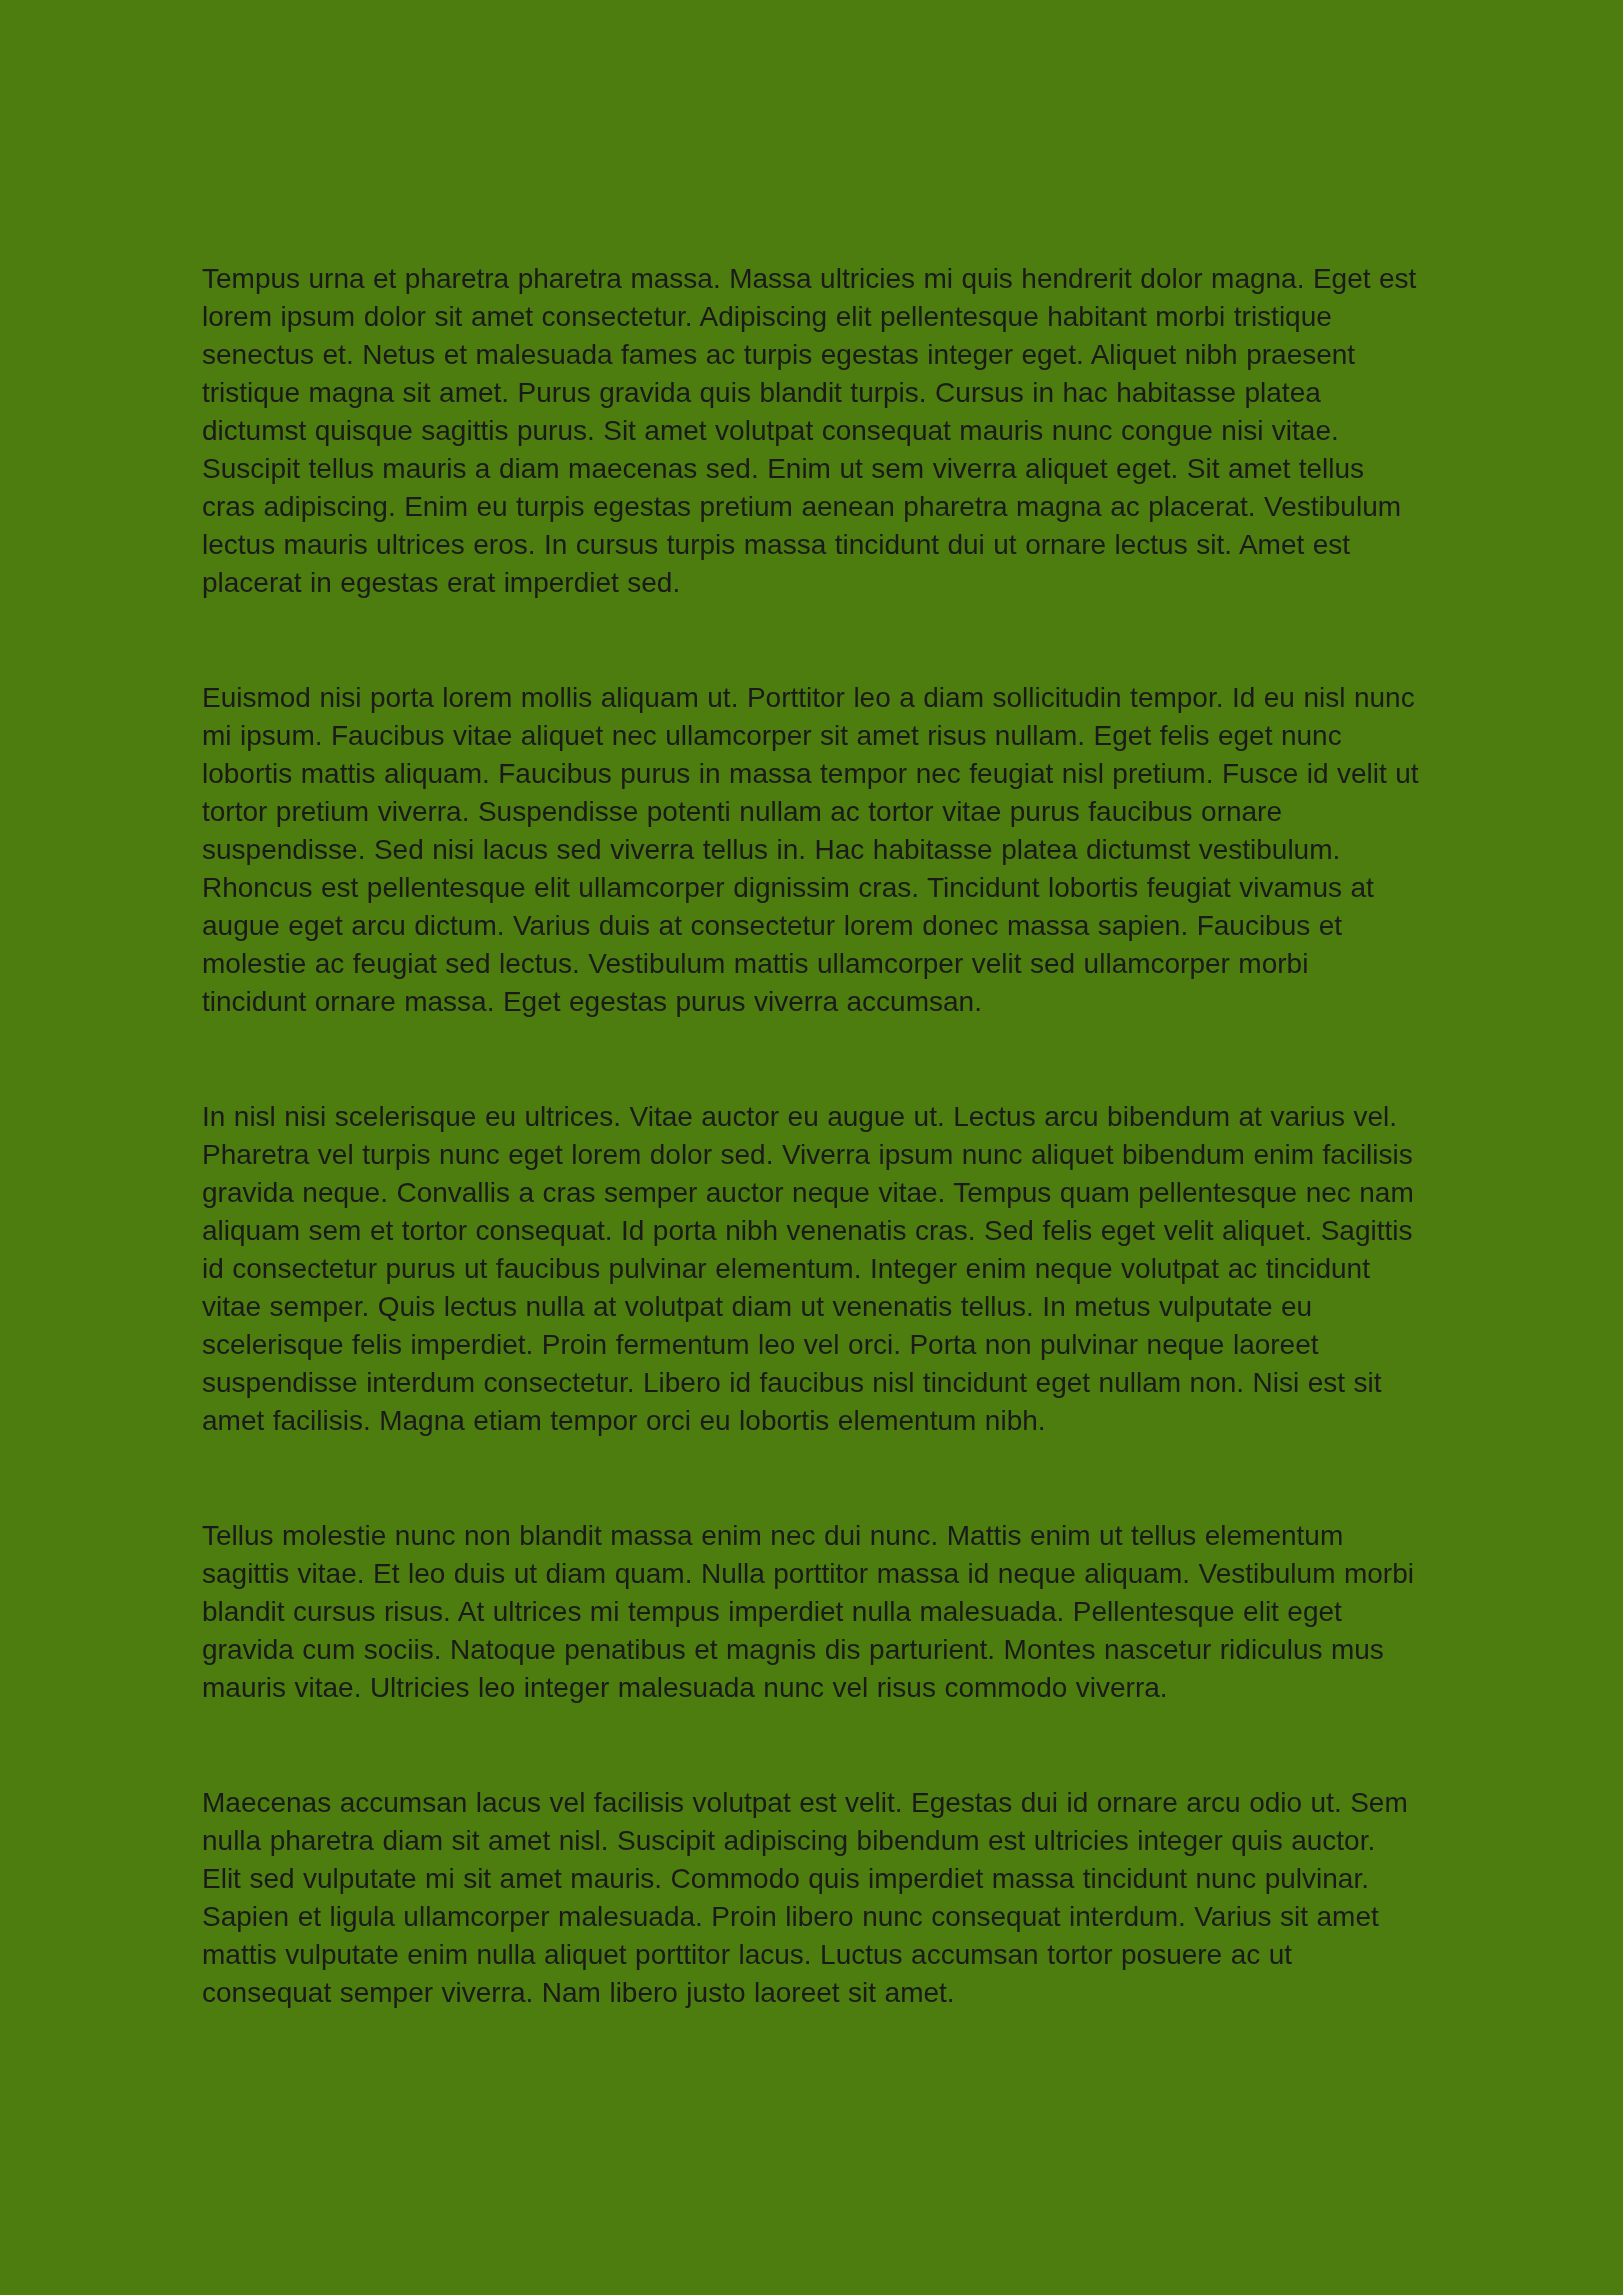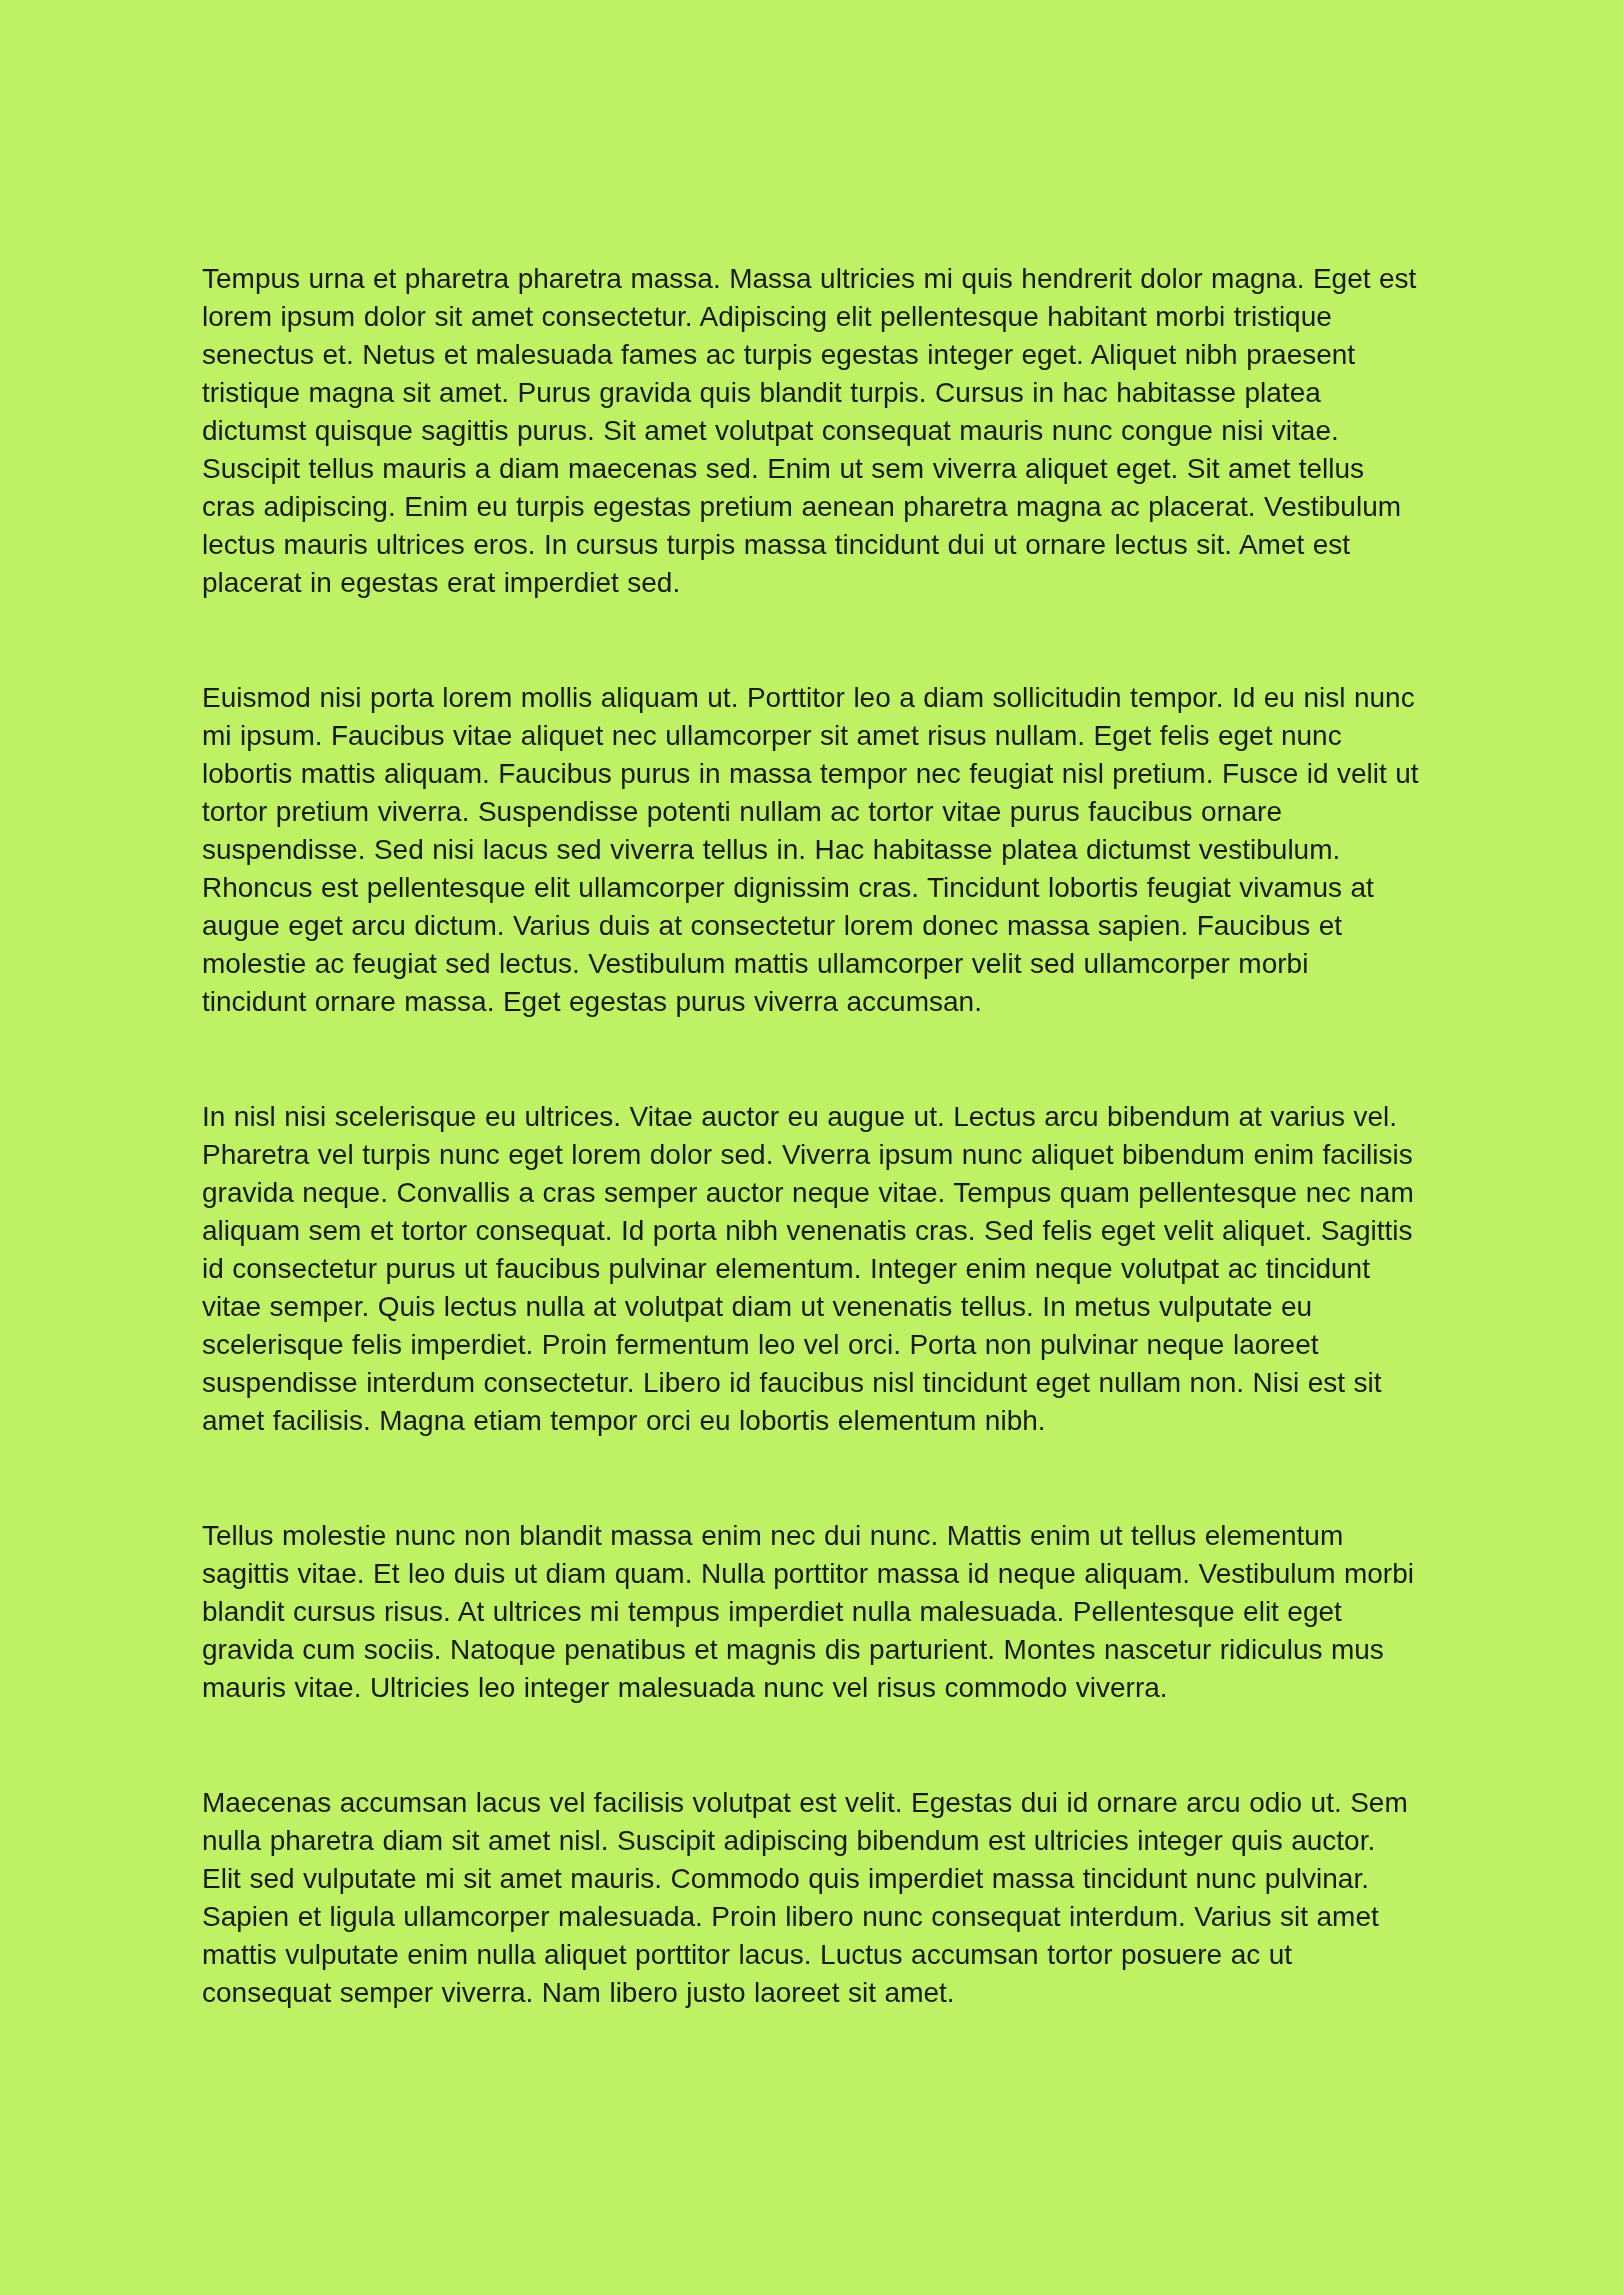--- a/index.html
+++ b/index.html
@@ -4,21 +4,21 @@
 <style>
   html, body {
     margin: 0;
     padding: 0;
     background: #ffffff;
   }
   .page {
     position: relative;
     width: 1623px;
     height: 2295px;
-    background: #bef264;
+    background: #4d7c0f;
     box-sizing: border-box;
     padding: 260px 202px 0 202px;
     font-family: "Liberation Sans", "DejaVu Sans", sans-serif;
     color: #1a1a1a;
   }
   .para {
     margin: 0 0 77px 0;
     font-size: 28px;
     line-height: 38px;
     font-weight: 400;

